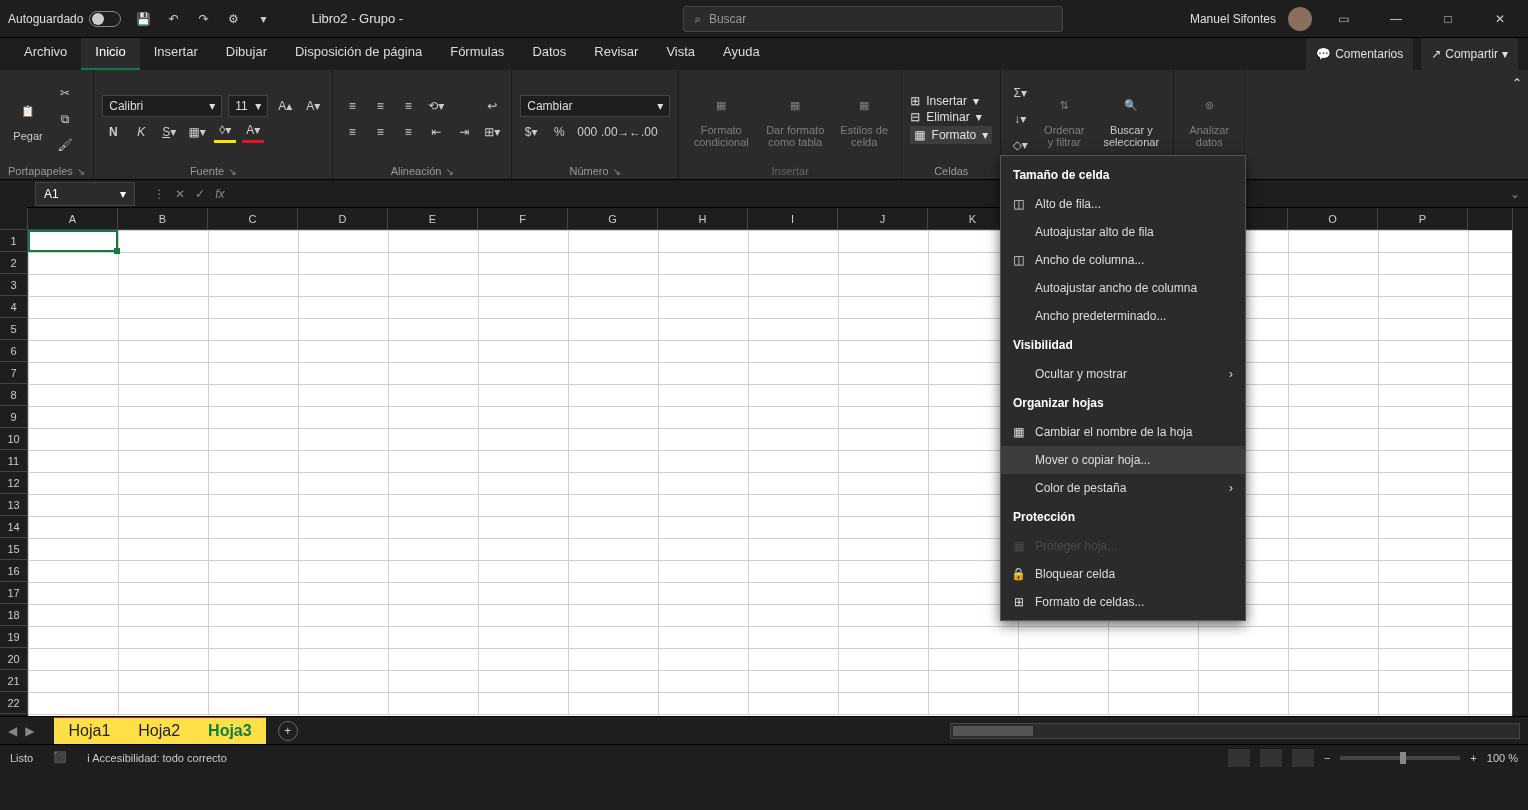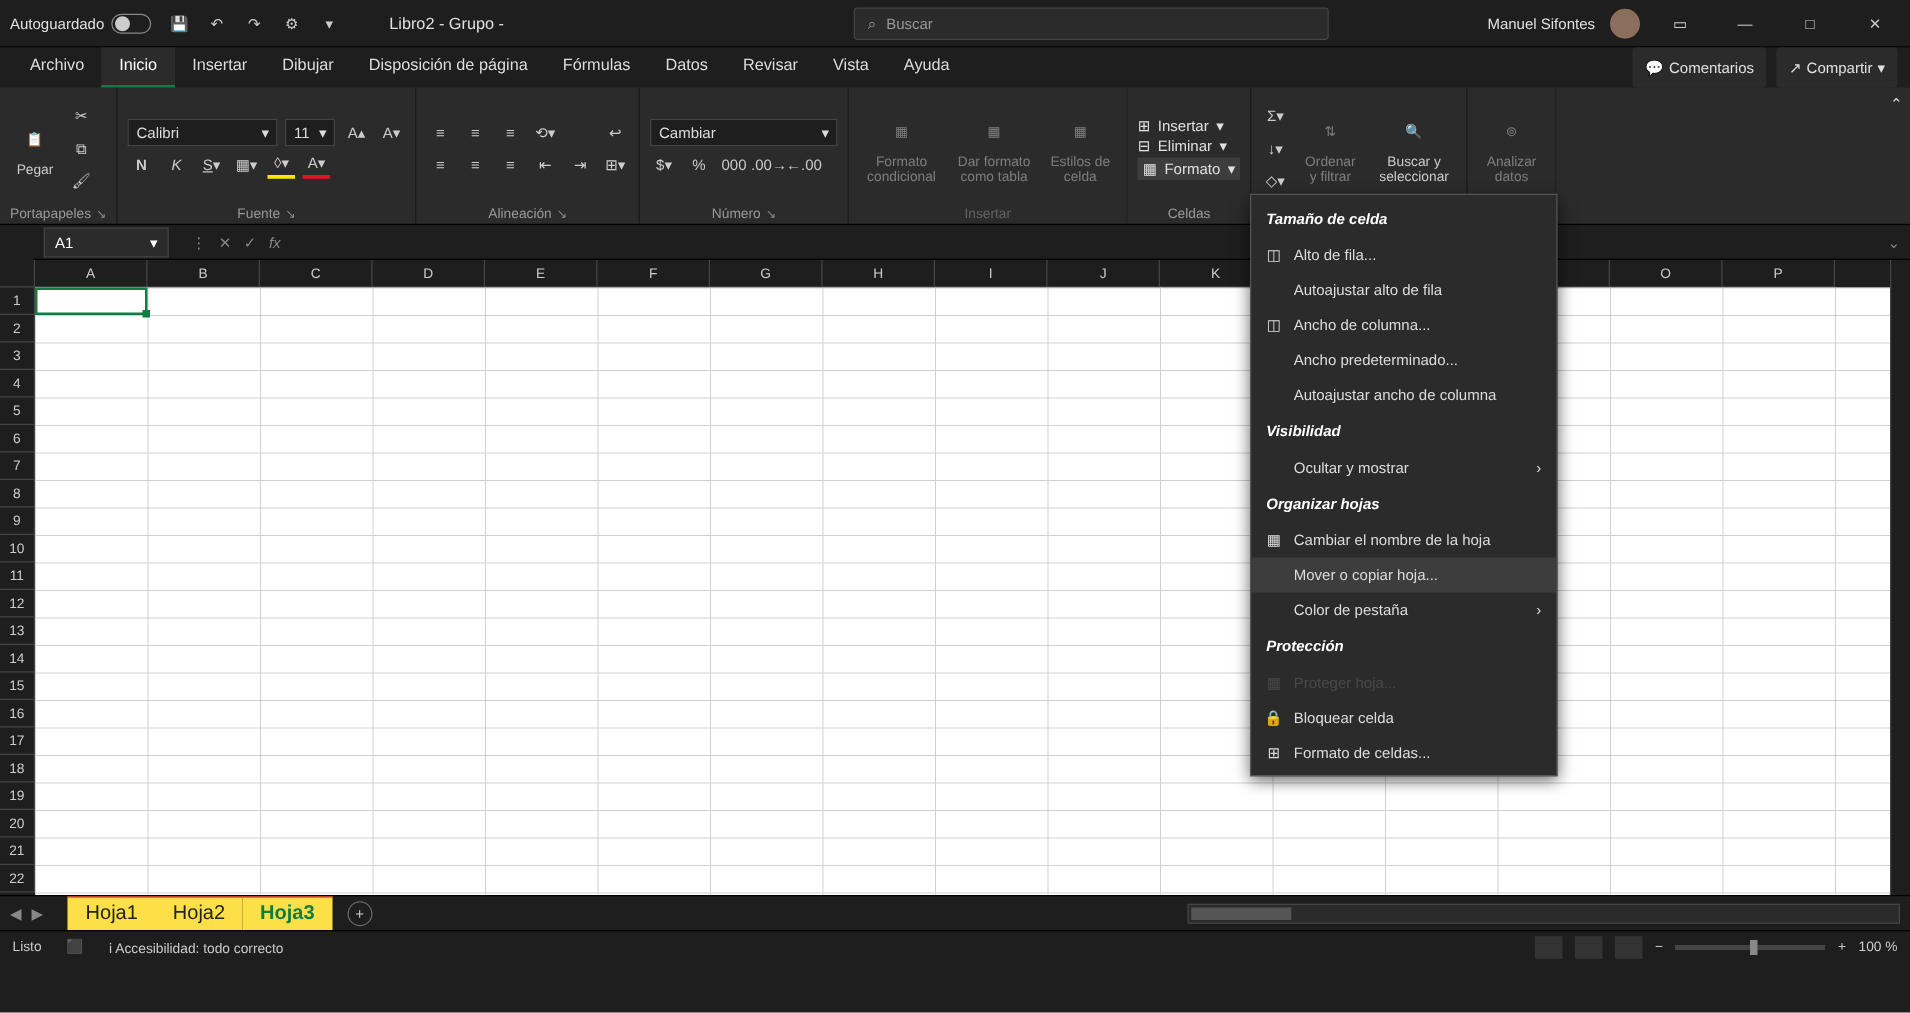--- a/index.html
+++ b/index.html
@@ -68,21 +68,21 @@
 
 
 .status-bar { height: 26px; background: #1e1e1e; display: flex; align-items: center; padding: 0 10px; border-top: 1px solid #000; font-size: 11px; color: #ccc; }
 .status-right { margin-left: auto; display: flex; align-items: center; gap: 10px; }
 .view-btn { width: 22px; height: 18px; background: #333; }
 .zoom-slider { width: 120px; height: 4px; background: #444; position: relative; }
 .zoom-slider::after { content: ''; position: absolute; left: 50%; top: -4px; width: 6px; height: 12px; background: #888; }
 
 
 .format-menu { position: absolute; left: 1000px; top: 155px; width: 246px; background: #2b2b2b; border: 1px solid #555; box-shadow: 0 4px 12px rgba(0,0,0,0.6); z-index: 100; padding: 4px 0; }
-.menu-header { padding: 8px 12px; font-weight: bold; font-size: 12px; color: #fff; font-style: italic; }
+.menu-header { padding: 8px 12px; font-weight: bold; font-size: 12px; color: #fff; }
 .menu-item { padding: 7px 12px 7px 34px; font-size: 12px; color: #ddd; display: flex; align-items: center; position: relative; cursor: pointer; }
 .menu-item:hover, .menu-item.highlight { background: #3d3d3d; }
 .menu-item.disabled { color: #666; }
 .menu-icon { position: absolute; left: 10px; width: 16px; height: 16px; display: flex; align-items: center; justify-content: center; }
 .menu-arrow { margin-left: auto; }
 </style>
 </head>
 <body>
 
 <div class="titlebar">
@@ -407,24 +407,24 @@
       <span>Alto de fila...</span>
     </div>
   <div class="menu-item">
       <span>Autoajustar alto de fila</span>
     </div>
   <div class="menu-item">
       <span class="menu-icon">◫</span>
       <span>Ancho de columna...</span>
     </div>
   <div class="menu-item">
+      <span>Autoajustar ancho de columna</span>
+    </div>
+  <div class="menu-item">
       <span>Ancho predeterminado...</span>
-    </div>
-  <div class="menu-item">
-      <span>Autoajustar ancho de columna</span>
     </div>
   <div class="menu-header">Visibilidad</div>
   <div class="menu-item">
       <span>Ocultar y mostrar</span>
       <span class="menu-arrow">›</span>
     </div>
   <div class="menu-header">Organizar hojas</div>
   <div class="menu-item">
       <span class="menu-icon">▦</span>
       <span>Cambiar el nombre de la hoja</span>

